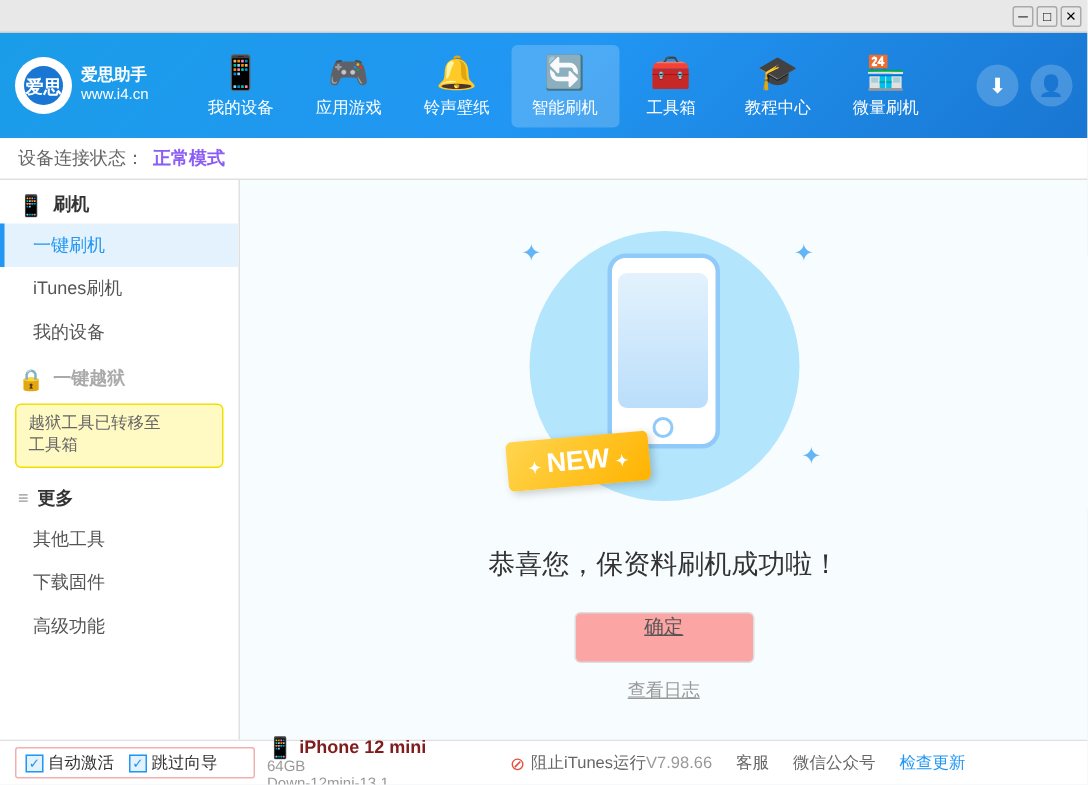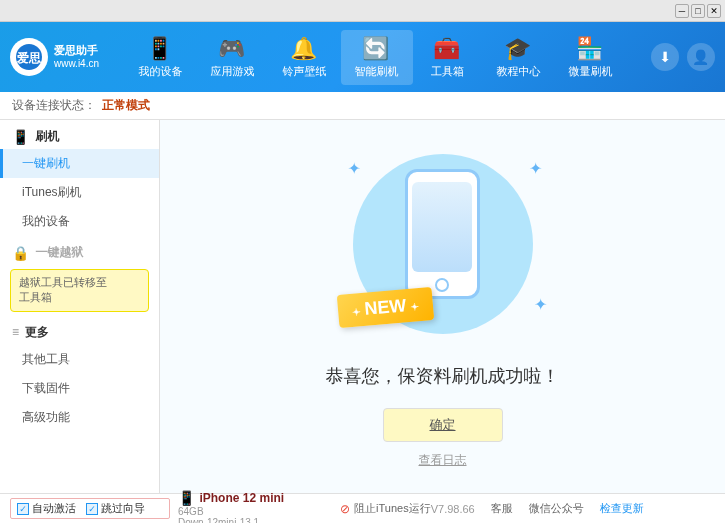--- a/index.html
+++ b/index.html
@@ -84,21 +84,21 @@
     .status-bar {
       height: 28px;
       background: white;
       border-bottom: 1px solid #e0e0e0;
       display: flex; align-items: center;
       padding: 0 12px;
       font-size: 12px;
       color: #666;
     }
     .status-bar .label { margin-right: 6px; }
-    .status-bar .value { color: #c2410c; font-weight: bold; }
+    .status-bar .value { color: #8b5cf6; font-weight: bold; }
 
     
     .main-layout {
       display: flex;
       height: calc(523px - 22px - 70px - 28px - 30px);
     }
 
     
     .sidebar {
       width: 160px;
@@ -228,28 +228,28 @@
 
     .success-text {
       font-size: 18px;
       color: #333;
       margin-bottom: 20px;
       font-weight: normal;
     }
 
     .confirm-btn {
       width: 120px; height: 34px;
-      background: #fef9c3;
+      background: #fca5a5;
       border: 1px solid #ddd;
       border-radius: 4px;
       font-size: 13px;
       color: #555;
       cursor: pointer;
       margin-bottom: 10px;
-      display: flex; align-items: center; justify-content: center; text-decoration: underline;
+      display: flex; align-items: flex-start; justify-content: center; text-decoration: underline;
     }
 
     .secondary-link {
       font-size: 12px;
       color: #999;
       cursor: pointer;
       text-decoration: underline;
     }
 
     

